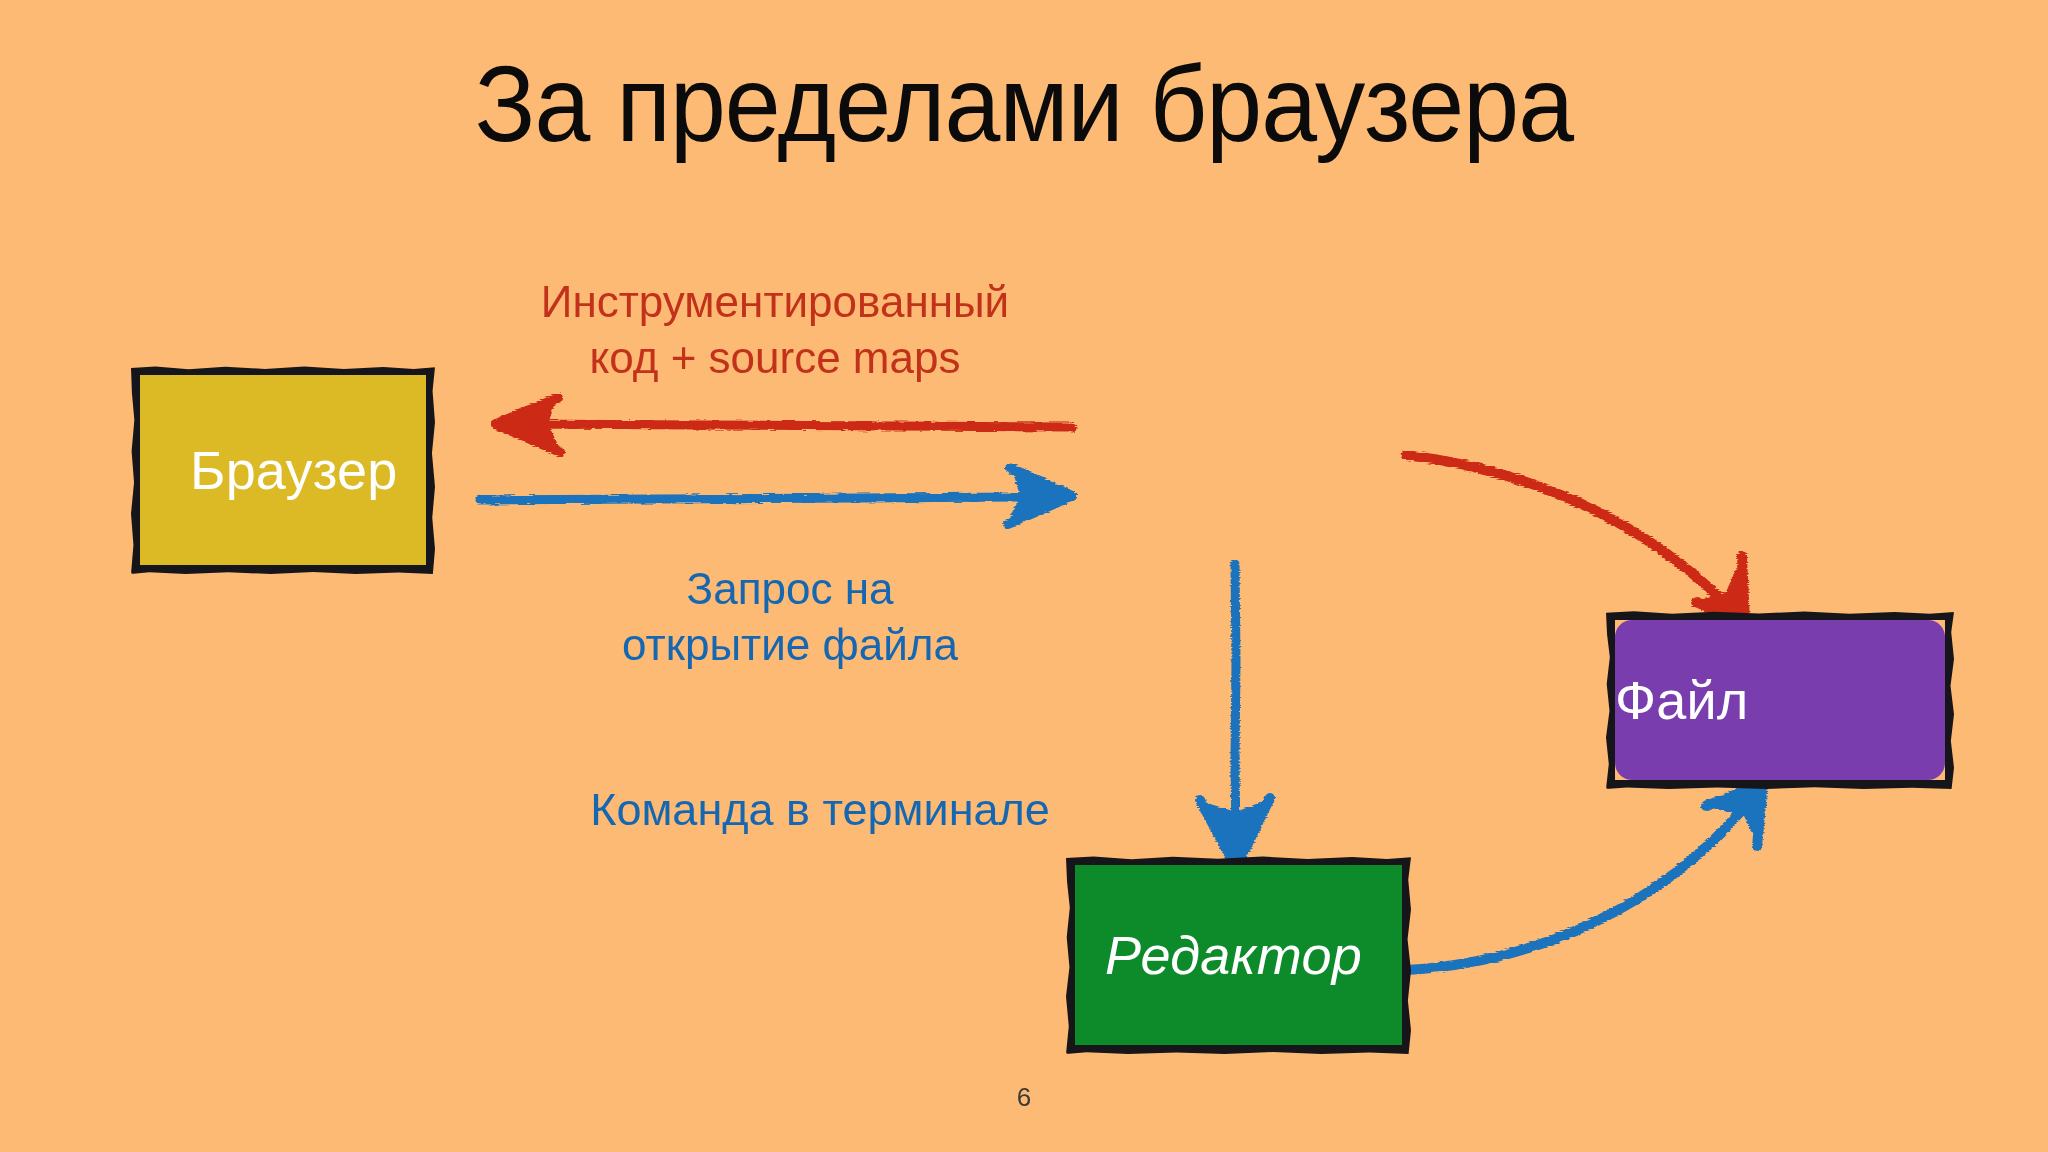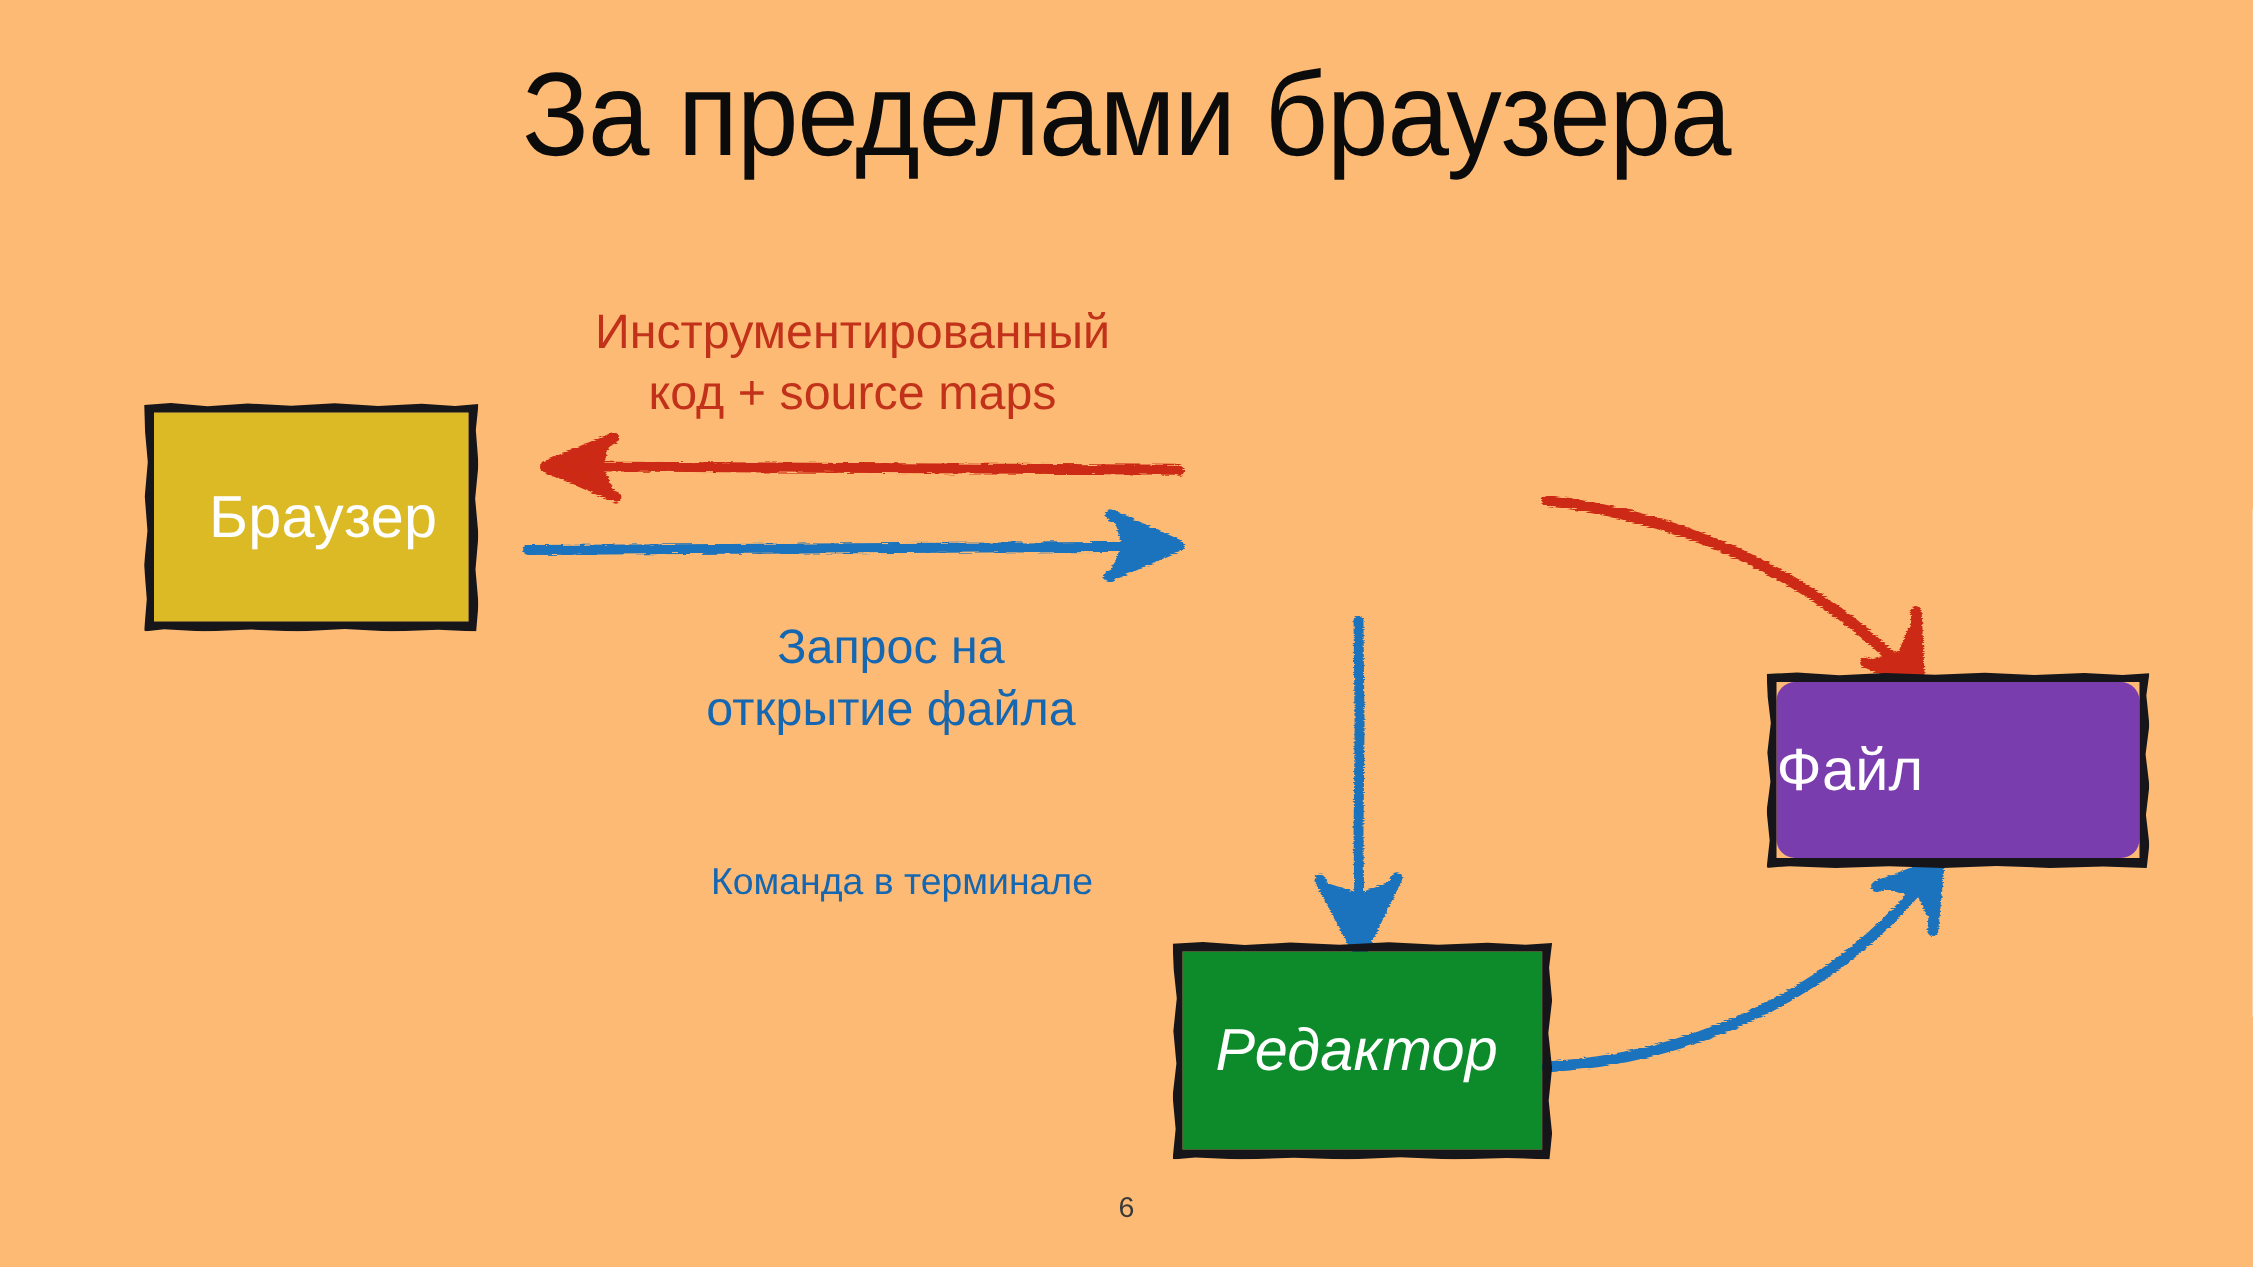--- a/index.html
+++ b/index.html
@@ -107,27 +107,27 @@
     line-height: 1.28;
     font-weight: 400;
     white-space: pre-line;
     margin-top: 16px;
   }
   #label-instrumented {
     left: 430px; top: 258px; width: 690px;
     color: #c2321b;
   }
   #label-openfile {
-    left: 530px; top: 545px; width: 560px;
+    left: 510px; top: 545px; width: 560px;
     color: #1567b2;
   }
   #label-terminal {
     left: 480px; top: 765px; width: 680px;
     color: #1567b2;
-    font-size: 34px;
+    font-size: 45px;
   }
 
   
   #arrow-layer {
     position: absolute;
     inset: 0;
     width: 2048px;
     height: 1152px;
     pointer-events: none;
   }

